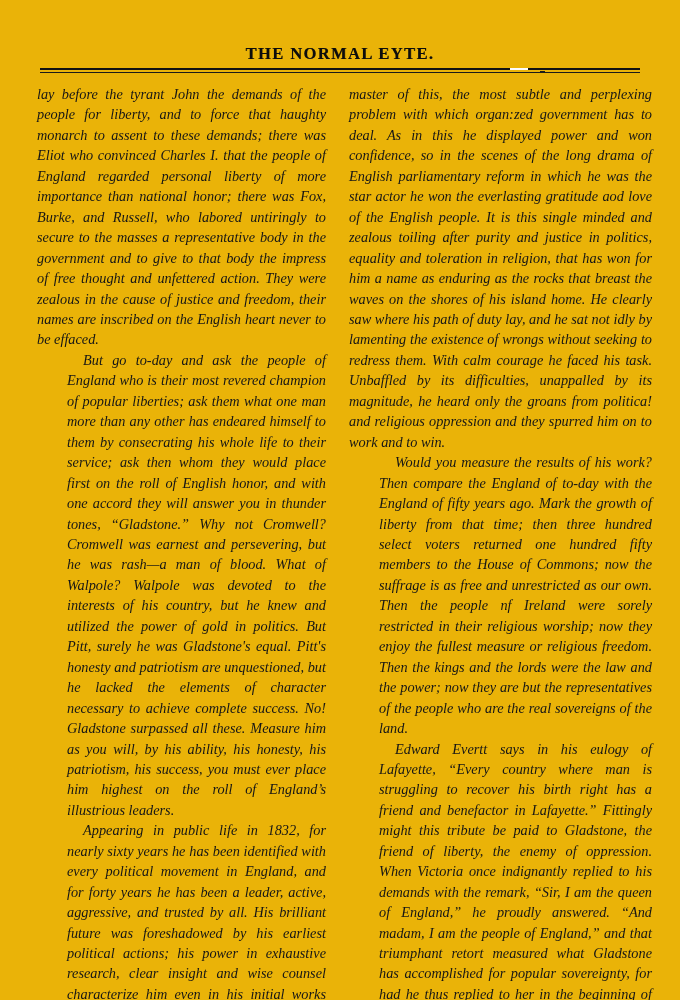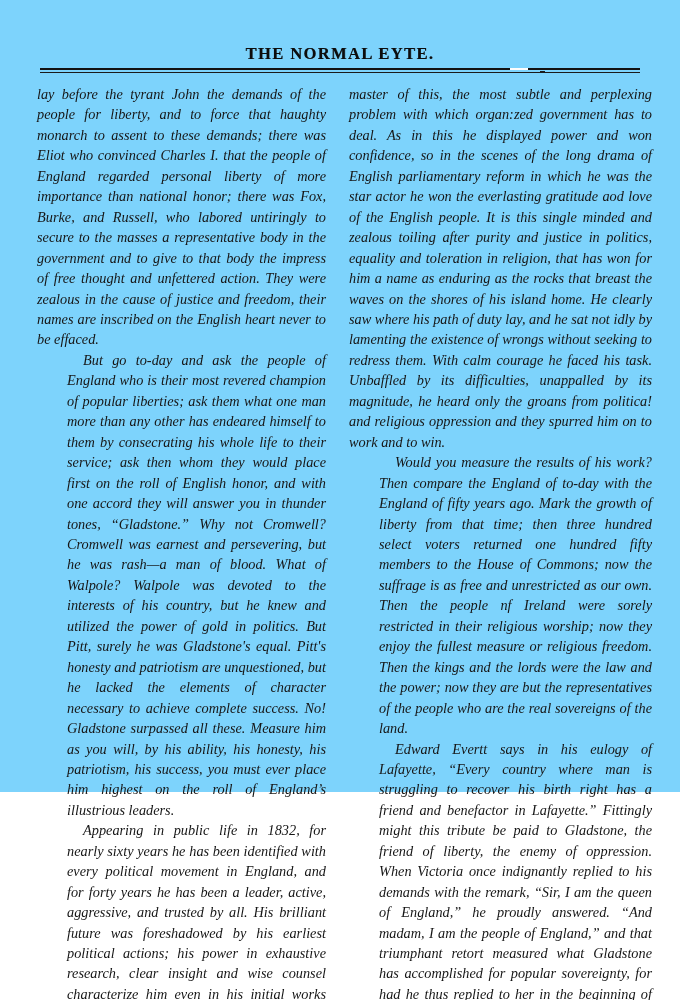--- a/index.html
+++ b/index.html
@@ -11,22 +11,22 @@
   body {
     width: 680px;
     height: 1000px;
     overflow: hidden;
     font-family: "Liberation Serif", "DejaVu Serif", serif;
     color: #131313;
   }
   .page {
     position: relative;
     width: 680px;
-    height: 792px;
-    background: #7dd3fc;
+    height: 1000px;
+    background: #eab308;
     box-sizing: border-box;
   }
   .masthead {
     position: absolute;
     top: 44px;
     left: 0;
     width: 680px;
     text-align: center;
   }
   .masthead-title {

